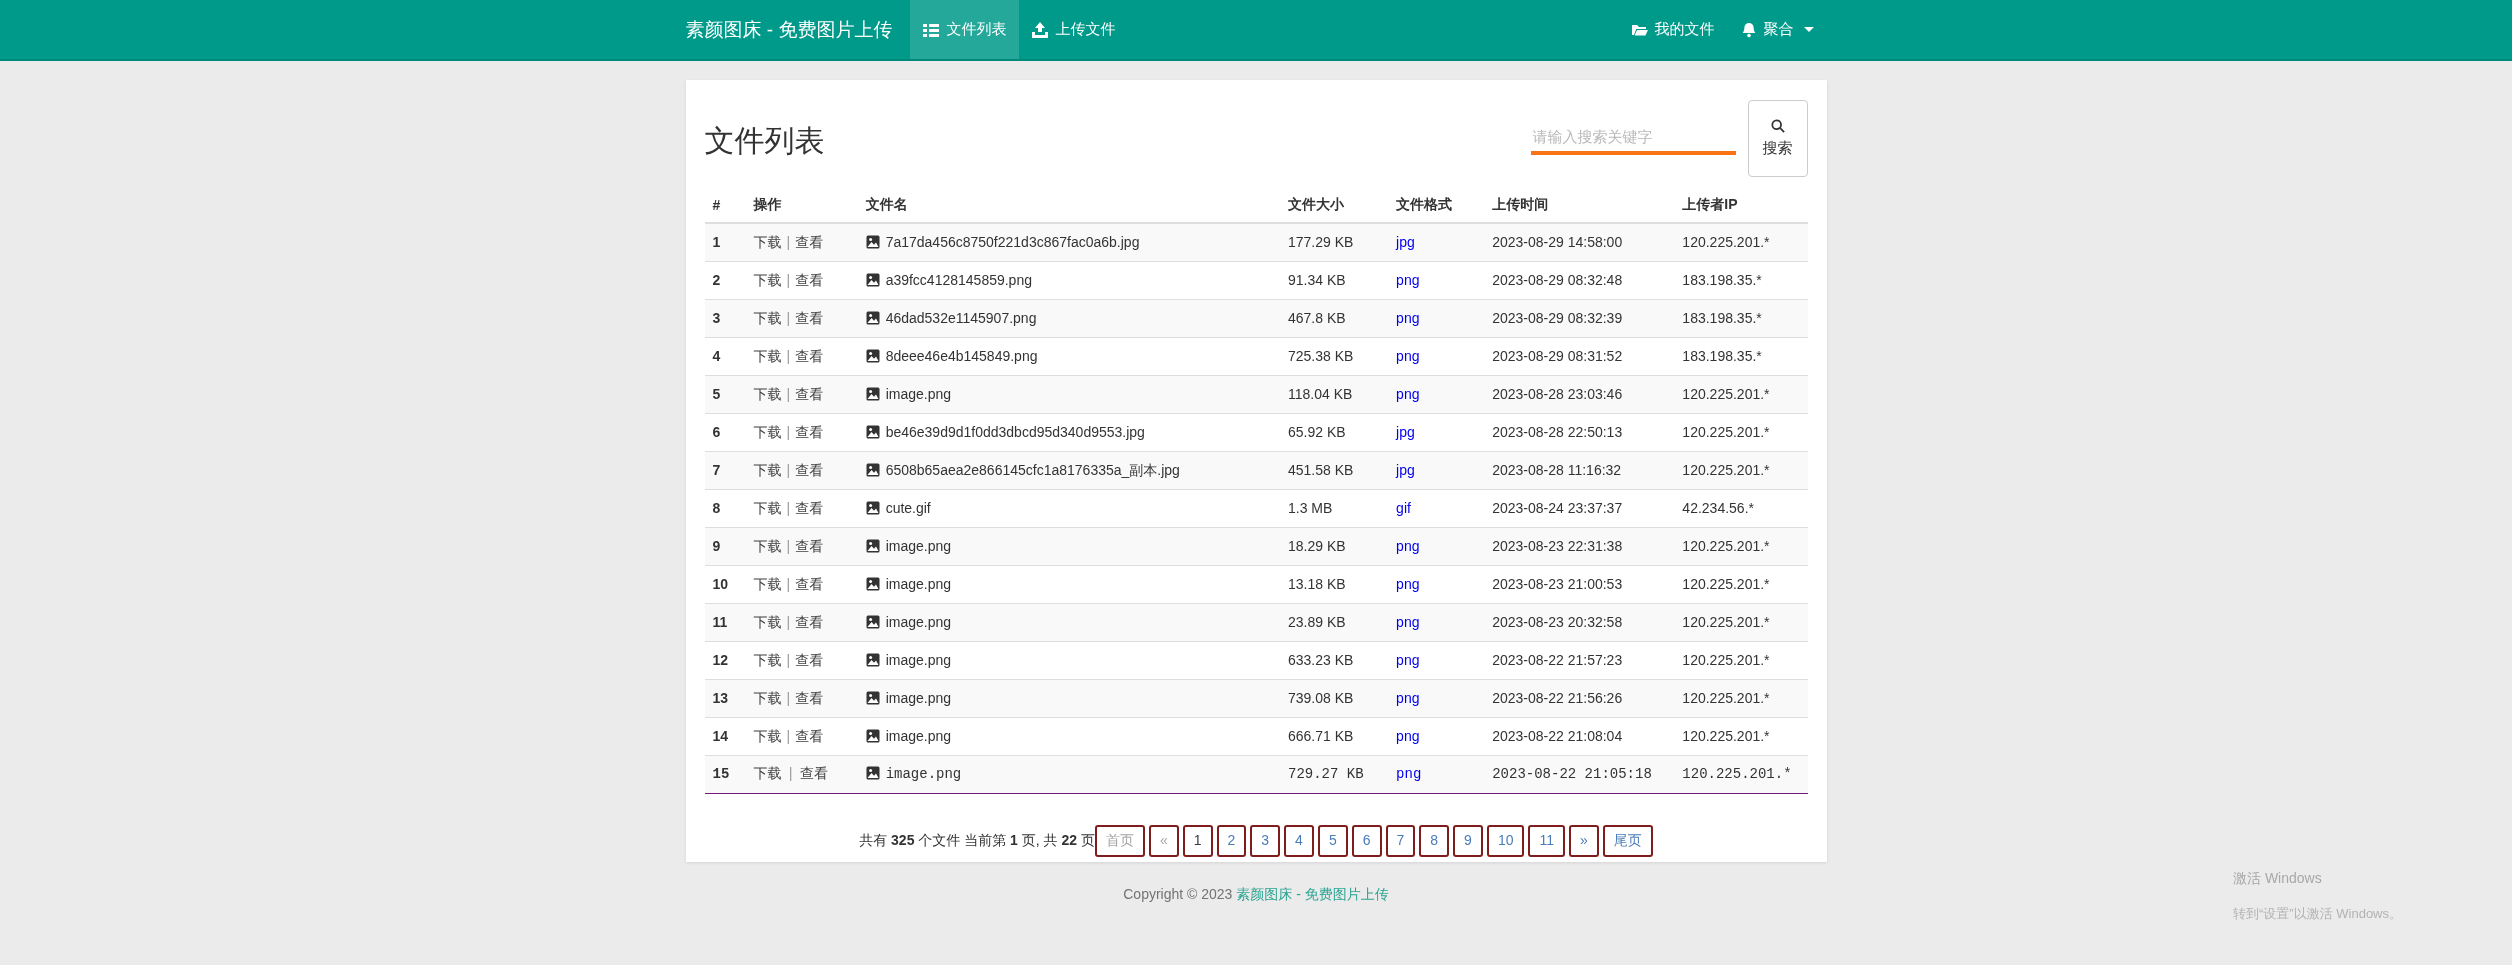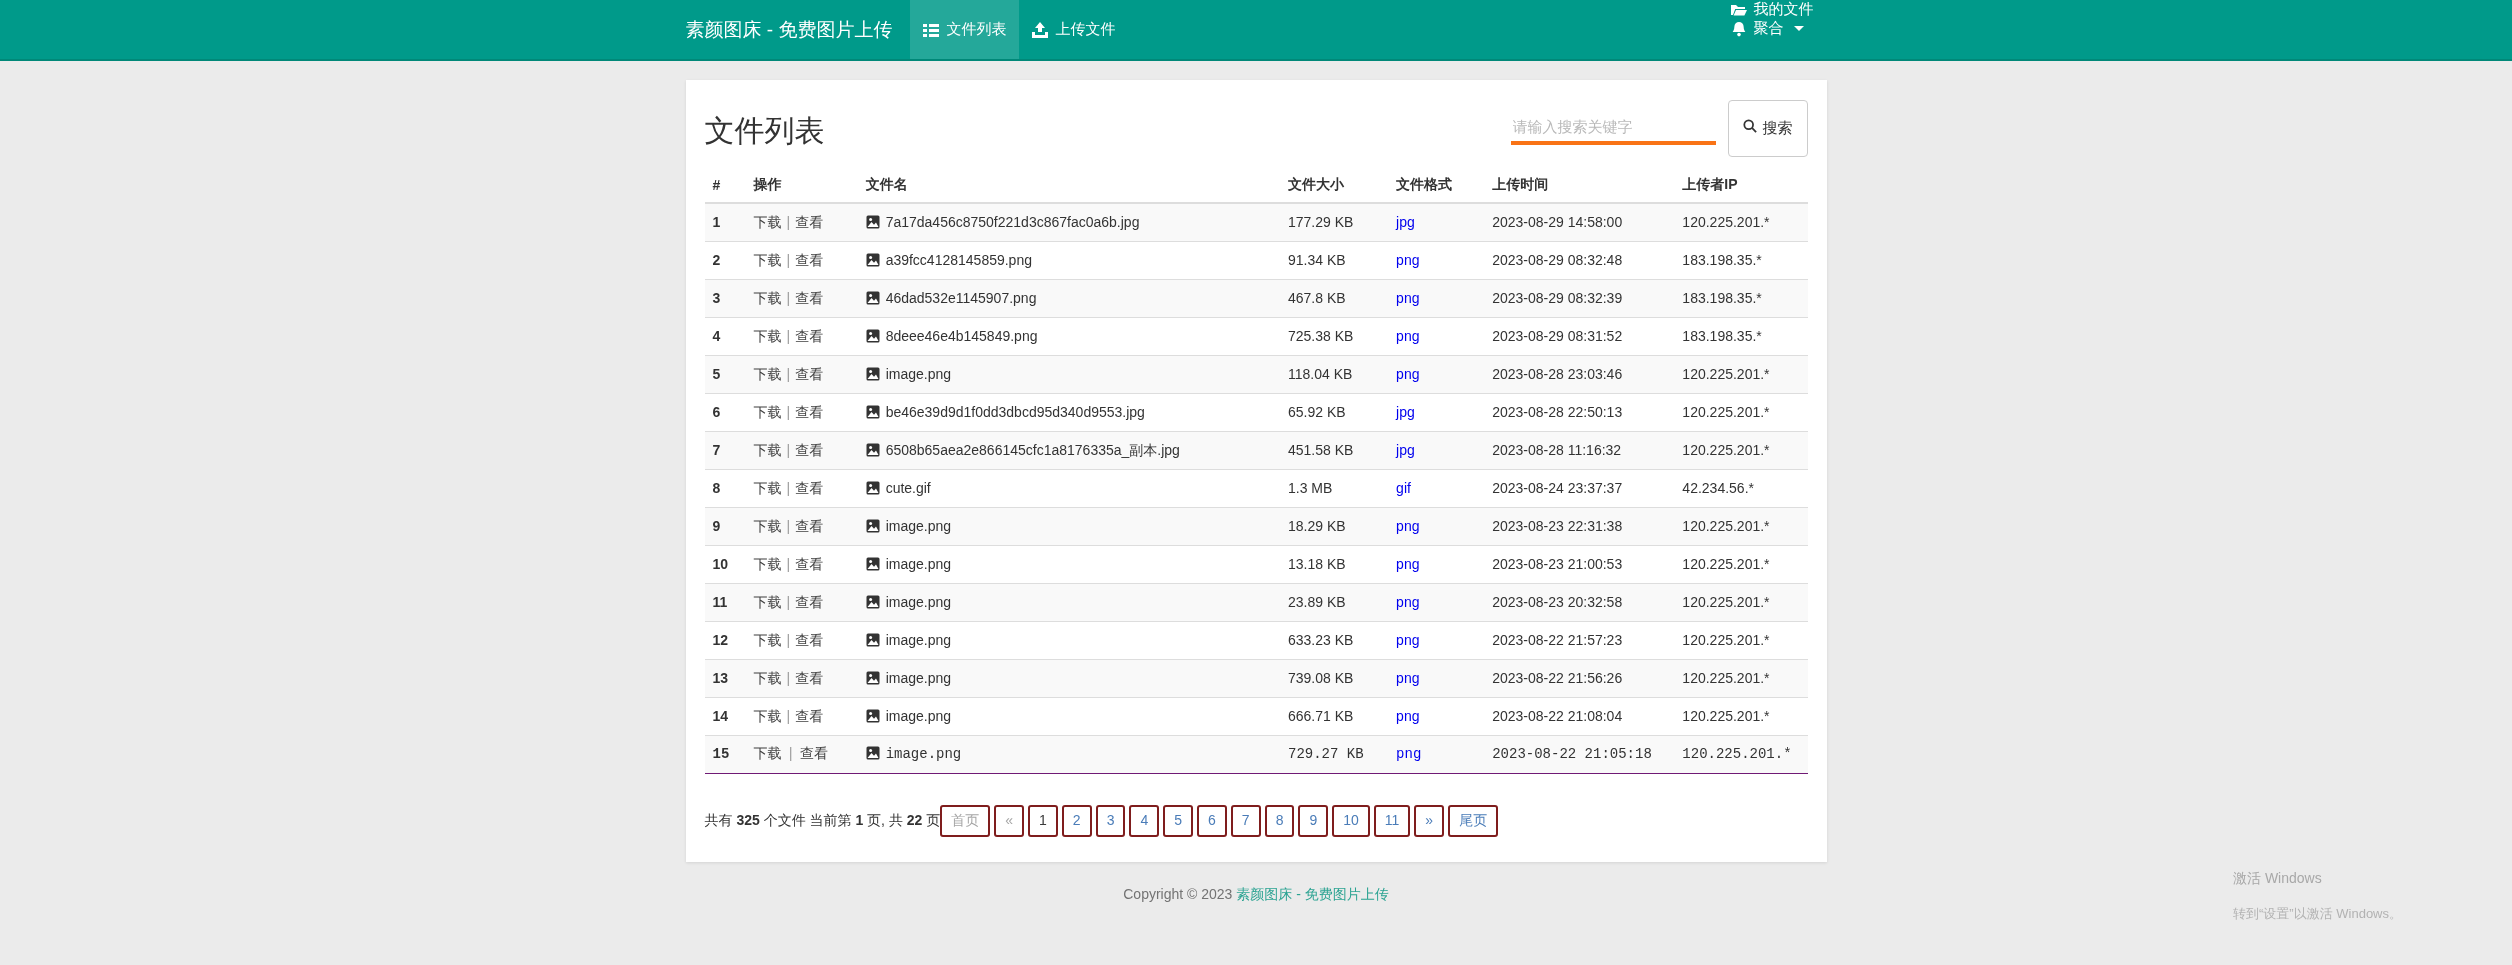--- a/index.html
+++ b/index.html
@@ -24,21 +24,21 @@
     color: #fff; font-size: 19px; text-decoration: none;
     margin-right: 18px; white-space: nowrap;
   }
   .nav-tabs { display: flex; align-items: stretch; }
   .nav-item {
     display: flex; align-items: center; gap: 7px;
     padding: 0 13px; color: #fff; font-size: 15px;
     text-decoration: none; white-space: nowrap; cursor: pointer;
   }
   .nav-item.active { background: rgba(255,255,255,0.14); }
-  .nav-right { margin-left: auto; display: flex; align-items: flex-start; flex-direction: column; }
+  .nav-right { margin-left: auto; display: flex; align-items: center; }
   .nav-icon { width: 16px; height: 16px; fill: #fff; flex: 0 0 auto; }
   .caret { width: 0; height: 0; border-left: 5px solid transparent;
     border-right: 5px solid transparent; border-top: 5px solid #fff; margin-left: 3px; }
 
   
   .card {
     background: #fff;
     margin-top: 19px;
     padding: 20px 19px 42px 19px;
     height: 782px;
@@ -47,24 +47,25 @@
   .card-header { display: flex; align-items: center; justify-content: space-between; margin-bottom: 14px; }
   .page-title { font-size: 30px; font-weight: 400; color: #333; padding-top: 6px; }
   .search-area { display: flex; align-items: center; gap: 12px; }
   .search-input {
     width: 205px; border: none; border-bottom: 4px solid #f97316;
     font-size: 15px; padding: 6px 2px; outline: none; color: #333;
     background: transparent; font-family: inherit;
   }
   .search-input::placeholder { color: #b9b9b9; }
   .search-btn {
-    display: inline-flex; align-items: flex-start; gap: 6px;
+    display: inline-flex; align-items: center; gap: 6px;
     border: 1px solid #ccc; background: #fff; border-radius: 4px;
     font-size: 15px; color: #333; padding: 18px 14px; cursor: pointer;
     font-family: inherit;
+    flex-direction: column;
   }
   .search-btn svg { width: 14px; height: 14px; stroke: #333; fill: none; stroke-width: 2; }
 
   
   table { width: 100%; border-collapse: collapse; table-layout: fixed; font-size: 14px; }
   col.c-index { width: 41px; } col.c-actions { width: 112px; }
   col.c-name { width: 422px; } col.c-size { width: 108px; }
   col.c-format { width: 96px; } col.c-time { width: 190px; } col.c-ip { width: 133px; }
   thead th {
     text-align: left; font-weight: bold; color: #333;
@@ -75,21 +76,21 @@
   tbody tr:nth-child(odd) { background: #f9f9f9; }
   tbody tr:last-child { border-bottom: 1px solid #701a75; font-family: Liberation Mono, monospace; }
   tbody th { font-weight: bold; }
   table { border-bottom: 1px solid #ddd; }
   a.action-link { color: #404040; text-decoration: none; cursor: pointer; }
   .sep { color: #9a9a9a; margin: 0 5px; }
   a.format-link { color: #0000ee; text-decoration: none; cursor: pointer; }
   .file-icon { width: 14px; height: 14px; vertical-align: -2px; margin-right: 6px; }
 
   
-  .table-footer { display: flex; align-items: center; justify-content: flex-start; margin-top: 31px; }
+  .table-footer { display: flex; align-items: center; justify-content: center; margin-top: 31px; }
   .summary { font-size: 14px; color: #333; }
   .summary b { font-weight: bold; }
   .pagination { display: flex; gap: 4px; }
   .page-item {
     display: inline-block; min-width: 27px; text-align: center;
     border: 2px solid #7f1d1d; border-radius: 3px; background: #fff;
     font-size: 14px; padding: 5px 9px; color: #4a7cb8;
     text-decoration: none; cursor: pointer; white-space: nowrap;
   }
   .page-item.disabled { color: #a5a5a5; cursor: default; }

